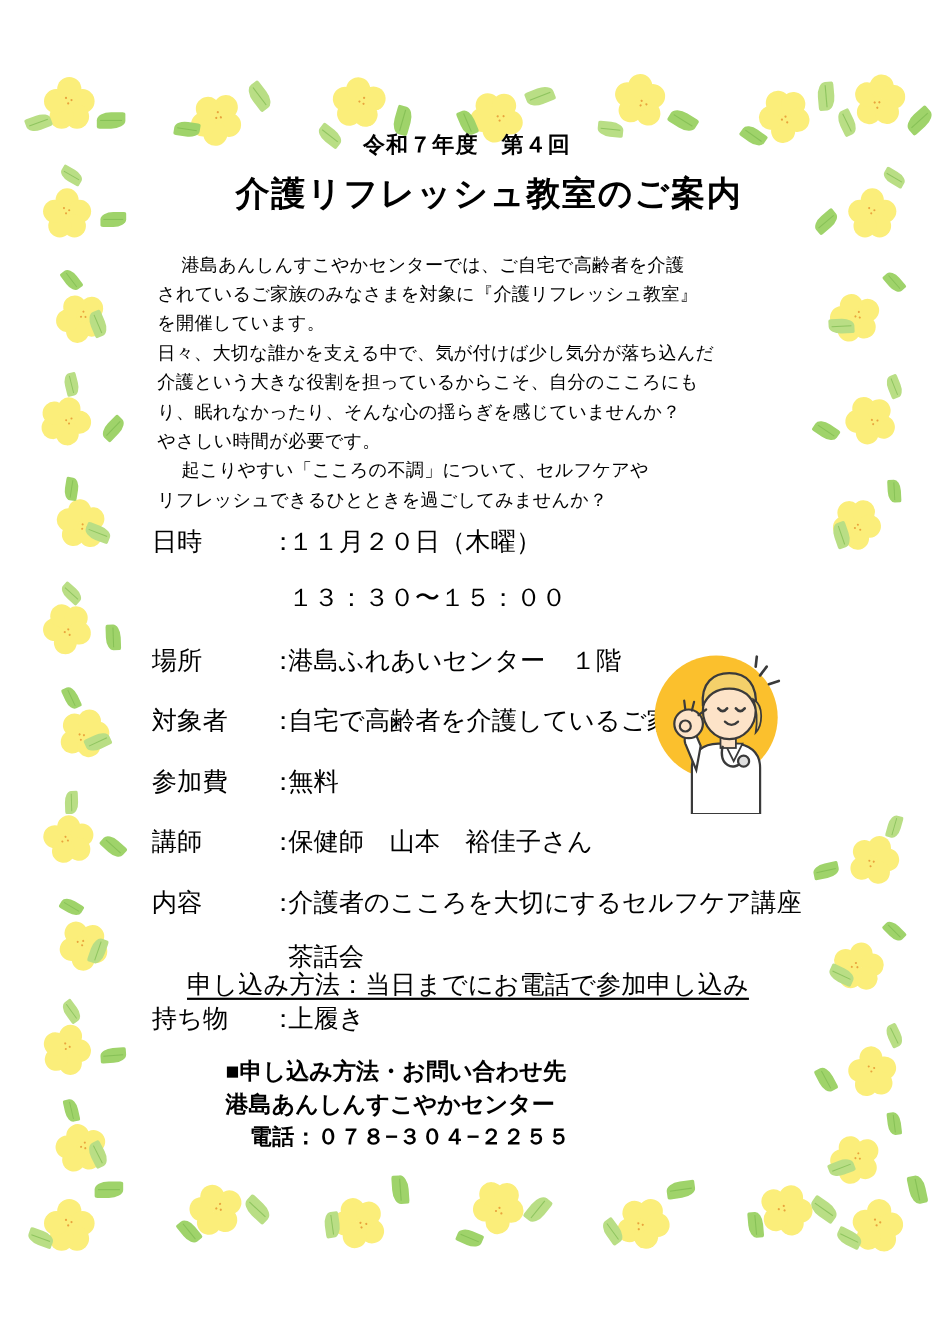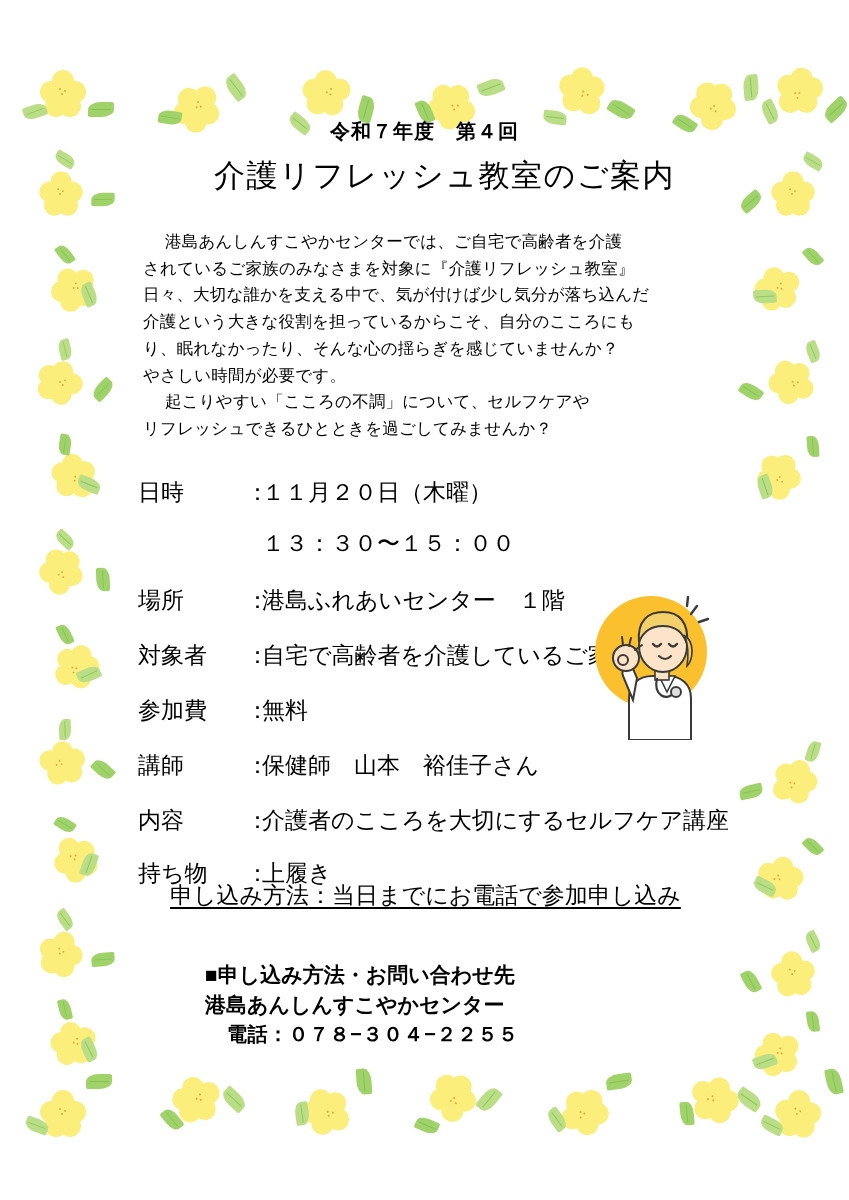--- a/index.html
+++ b/index.html
@@ -85,21 +85,21 @@
     font-size: 20px;
     font-weight: bold;
     letter-spacing: 1px;
   }
   .title {
     position: absolute;
     top: 155px;
     left: 0; right: 0;
     text-align: center;
     font-size: 31px;
-    font-weight: normal;
+    font-weight: bold;
     letter-spacing: 1.5px;
     padding-left: 40px;
   }
 
   .intro {
     position: absolute;
     top: 228px;
     left: 143px;
     width: 580px;
     font-size: 16.5px;
@@ -726,20 +726,21 @@
   </div>
 
 <div class="page">
 
   <div class="kicker">令和７年度　第４回</div>
   <div class="title">介護リフレッシュ教室のご案内</div>
 
   <div class="intro">
     <p class="indent">港島あんしんすこやかセンターでは、ご自宅で高齢者を介護</p>
     <p>されているご家族のみなさまを対象に『介護リフレッシュ教室』</p>
+    <p>を開催しています。</p>
     <p>日々、大切な誰かを支える中で、気が付けば少し気分が落ち込んだ</p>
     <p>介護という大きな役割を担っているからこそ、自分のこころにも</p>
     <p>り、眠れなかったり、そんな心の揺らぎを感じていませんか？</p>
     <p>やさしい時間が必要です。</p>
     <p class="indent">起こりやすい「こころの不調」について、セルフケアや</p>
     <p>リフレッシュできるひとときを過ごしてみませんか？</p>
   </div>
 
   <div class="details">
 
@@ -776,20 +777,23 @@
       <span class="sep">：</span>
       <span class="val">保健師　山本　裕佳子さん</span>
     </div>
 
     <div class="row tight">
       <span class="lbl">内容</span>
       <span class="sep">：</span>
       <span class="val">介護者のこころを大切にするセルフケア講座</span>
     </div>
 
+    <div class="row sub">
+      <span class="val">茶話会</span>
+    </div>
 
     <div class="row">
       <span class="lbl">持ち物</span>
       <span class="sep">：</span>
       <span class="val">上履き</span>
     </div>
 
   </div>
 
   <div class="apply">申し込み方法：当日までにお電話で参加申し込み</div>

